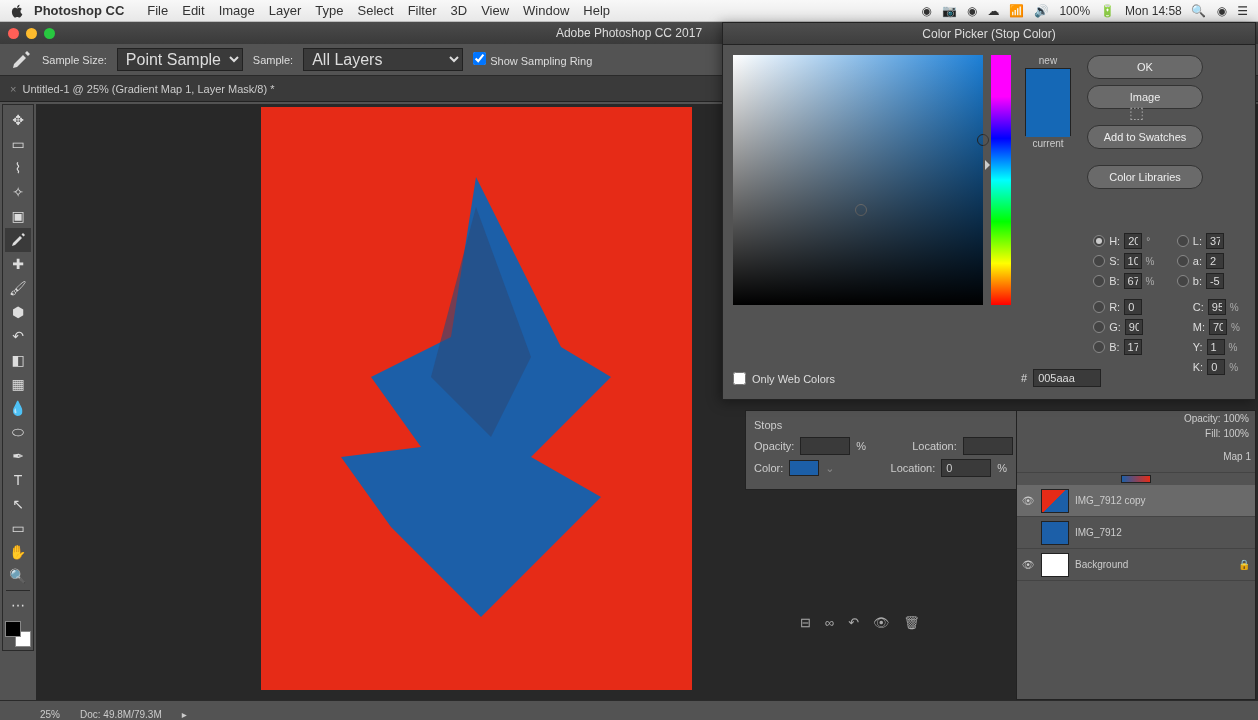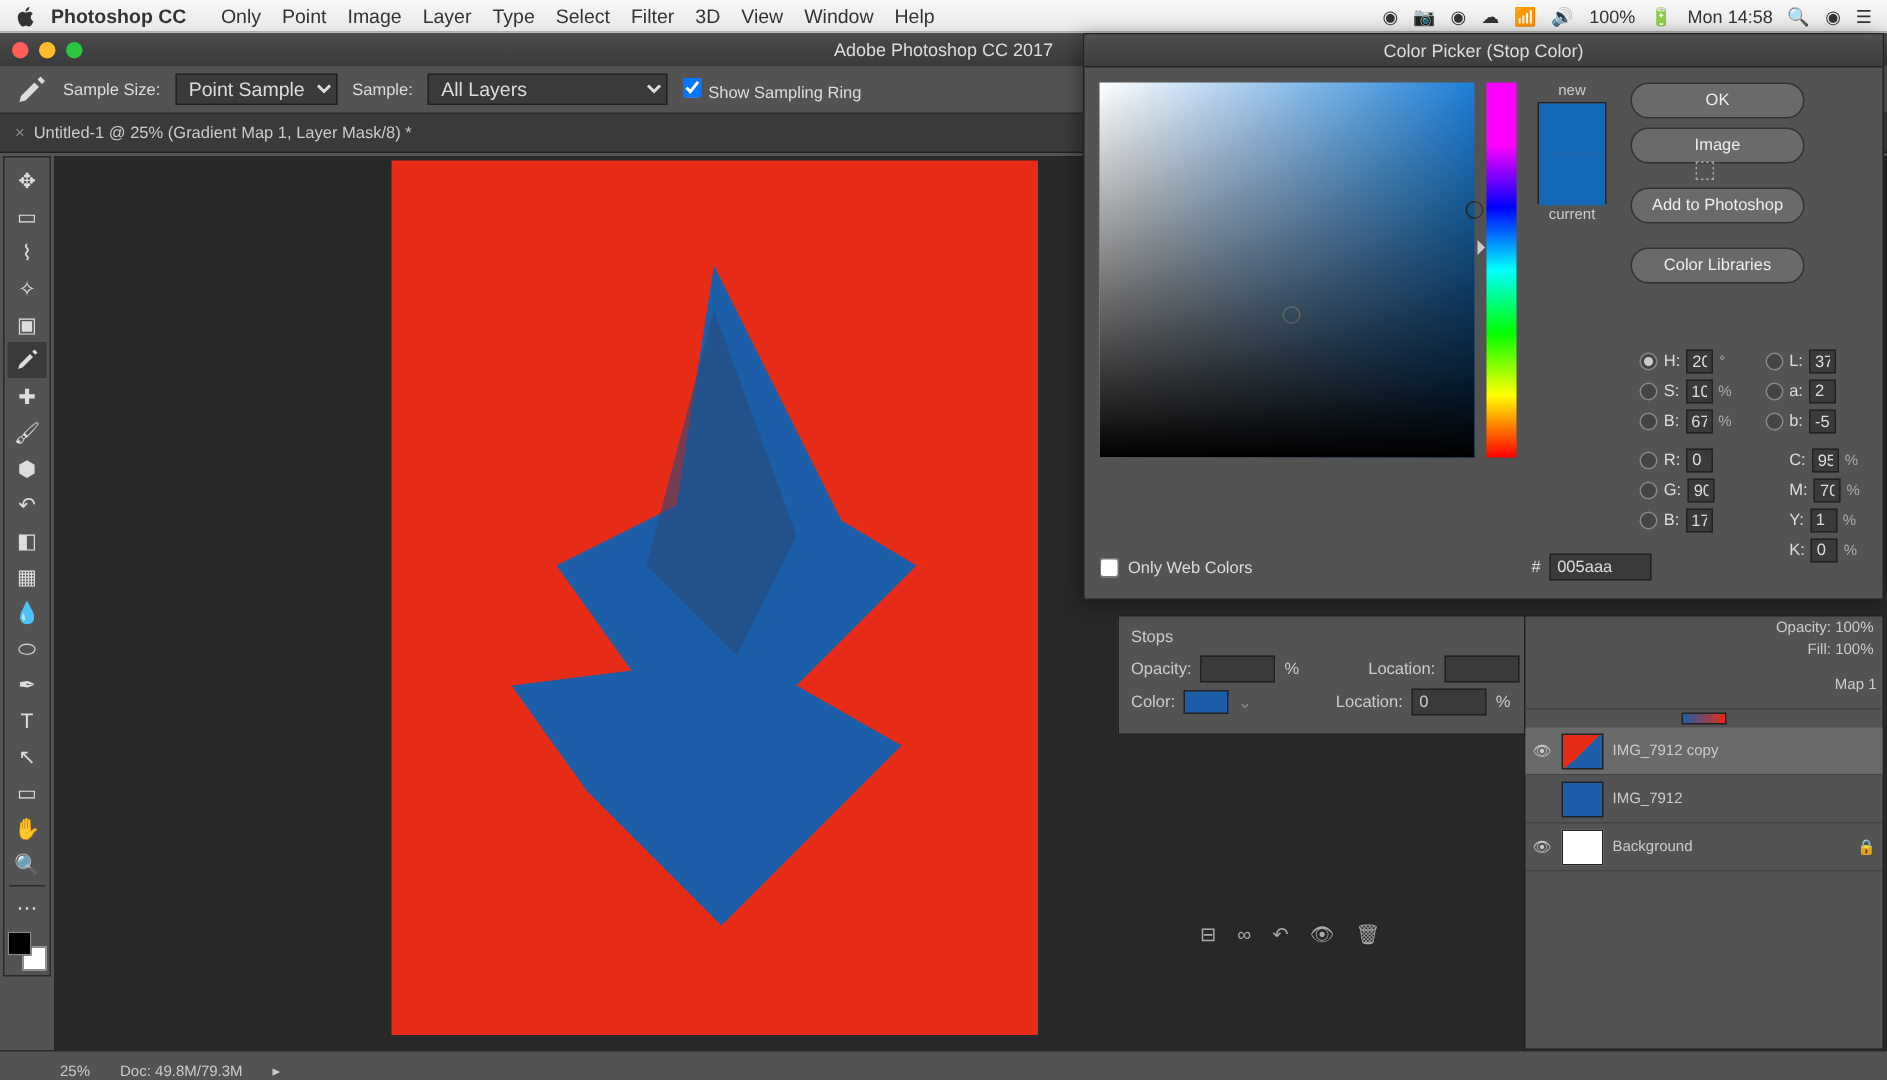--- a/index.html
+++ b/index.html
@@ -14,21 +14,21 @@
 
 
 .window-titlebar { height: 22px; background: linear-gradient(#4b4b4b,#3a3a3a); display:flex; align-items:center; color:#ddd; font-size:12px; position: relative;}
 .traffic { display:flex; gap:7px; margin-left:8px;}
 .traffic span { width:11px; height:11px; border-radius:50%; }
 .tr-close{background:#ff5f57;} .tr-min{background:#febc2e;} .tr-max{background:#28c840;}
 .window-title { position:absolute; left:50%; transform:translateX(-50%);}
 
 
 .options-bar { height: 32px; background: #535353; border-bottom:1px solid #2a2a2a; display:flex; align-items:center; font-size:11px; color:#ddd; padding-left:10px; gap:10px;}
-.options-bar select { background:#3a3a3a; color:#ddd; border:1px solid #222; font-size:13px; padding:1px 4px;}
+.options-bar select { background:#3a3a3a; color:#ddd; border:1px solid #222; font-size:16px; padding:1px 4px;}
 .options-bar .tool-icon { width:22px; height:22px; }
 .options-bar input[type=checkbox]{margin-right:4px;}
 
 
 .doc-tab { height: 26px; background:#3a3a3a; display:flex; align-items:center; font-size:11px; color:#ccc; padding-left:10px; border-bottom:1px solid #222;}
 .doc-tab .closex { margin-right:6px; color:#888; cursor:pointer;}
 
 
 .tools { position:absolute; left:2px; top:104px; width:32px; background:#535353; border:1px solid #2a2a2a; display:flex; flex-direction:column; align-items:center; padding:3px 0;}
 .tools .tool { width:26px; height:24px; display:flex; align-items:center; justify-content:center; color:#ddd; margin:0; cursor:pointer; font-size:14px;}
@@ -106,22 +106,22 @@
 </head>
 <body>
 
 <div class="menubar">
   <span class="apple">
       <svg viewBox="0 0 14 14" width="14" height="14">
         <path fill="#333" d="M10.5 7.5c0-1.6 1.3-2.4 1.4-2.4-0.8-1.1-1.9-1.3-2.3-1.3-1 0-1.9 0.6-2.4 0.6s-1.3-0.6-2.1-0.6c-1.1 0-2.1 0.6-2.7 1.6-1.1 2-0.3 5 0.8 6.6 0.5 0.8 1.2 1.7 2 1.6 0.8 0 1.1-0.5 2.1-0.5s1.2 0.5 2.1 0.5c0.9 0 1.4-0.8 2-1.6 0.6-0.9 0.9-1.8 0.9-1.8s-1.7-0.7-1.8-2.7zM8.9 2.7c0.4-0.5 0.7-1.3 0.7-2-0.6 0-1.4 0.4-1.9 1-0.4 0.5-0.8 1.3-0.7 2 0.7 0.1 1.4-0.4 1.9-1z"></path>
       </svg>
     </span>
   <span class="app-name">Photoshop CC</span>
-  <span class="mitem">Only</span>
-  <span class="mitem">Point</span>
+  <span class="mitem">File</span>
+  <span class="mitem">Edit</span>
   <span class="mitem">Image</span>
   <span class="mitem">Layer</span>
   <span class="mitem">Type</span>
   <span class="mitem">Select</span>
   <span class="mitem">Filter</span>
   <span class="mitem">3D</span>
   <span class="mitem">View</span>
   <span class="mitem">Window</span>
   <span class="mitem">Help</span>
   <div class="right">
@@ -283,21 +283,21 @@
       <div class="cp-preview">
         <div class="new"></div>
         <div class="cur"></div>
       </div>
       <span class="cp-label">current</span>
       <span class="cube-icon" style="margin-top:-50px;margin-left:60px;position:absolute;left:346px;top:130px">⬚</span>
     </div>
     <div class="cp-buttons">
       <button class="cp-btn">OK</button>
       <button class="cp-btn">Image</button>
-      <button class="cp-btn" style="margin-top:10px">Add to Photoshop</button>
+      <button class="cp-btn" style="margin-top:10px">Add to Swatches</button>
       <button class="cp-btn" style="margin-top:10px">Color Libraries</button>
     </div>
   </div>
 
   <div class="cp-values-grid" style="top:210px;right:12px;">
     <div class="vals-col">
       <div class="cp-row">
           <span class="cp-radio on"></span>
           <span>H:</span>
           <input class="cp-num" value="208" style="">

